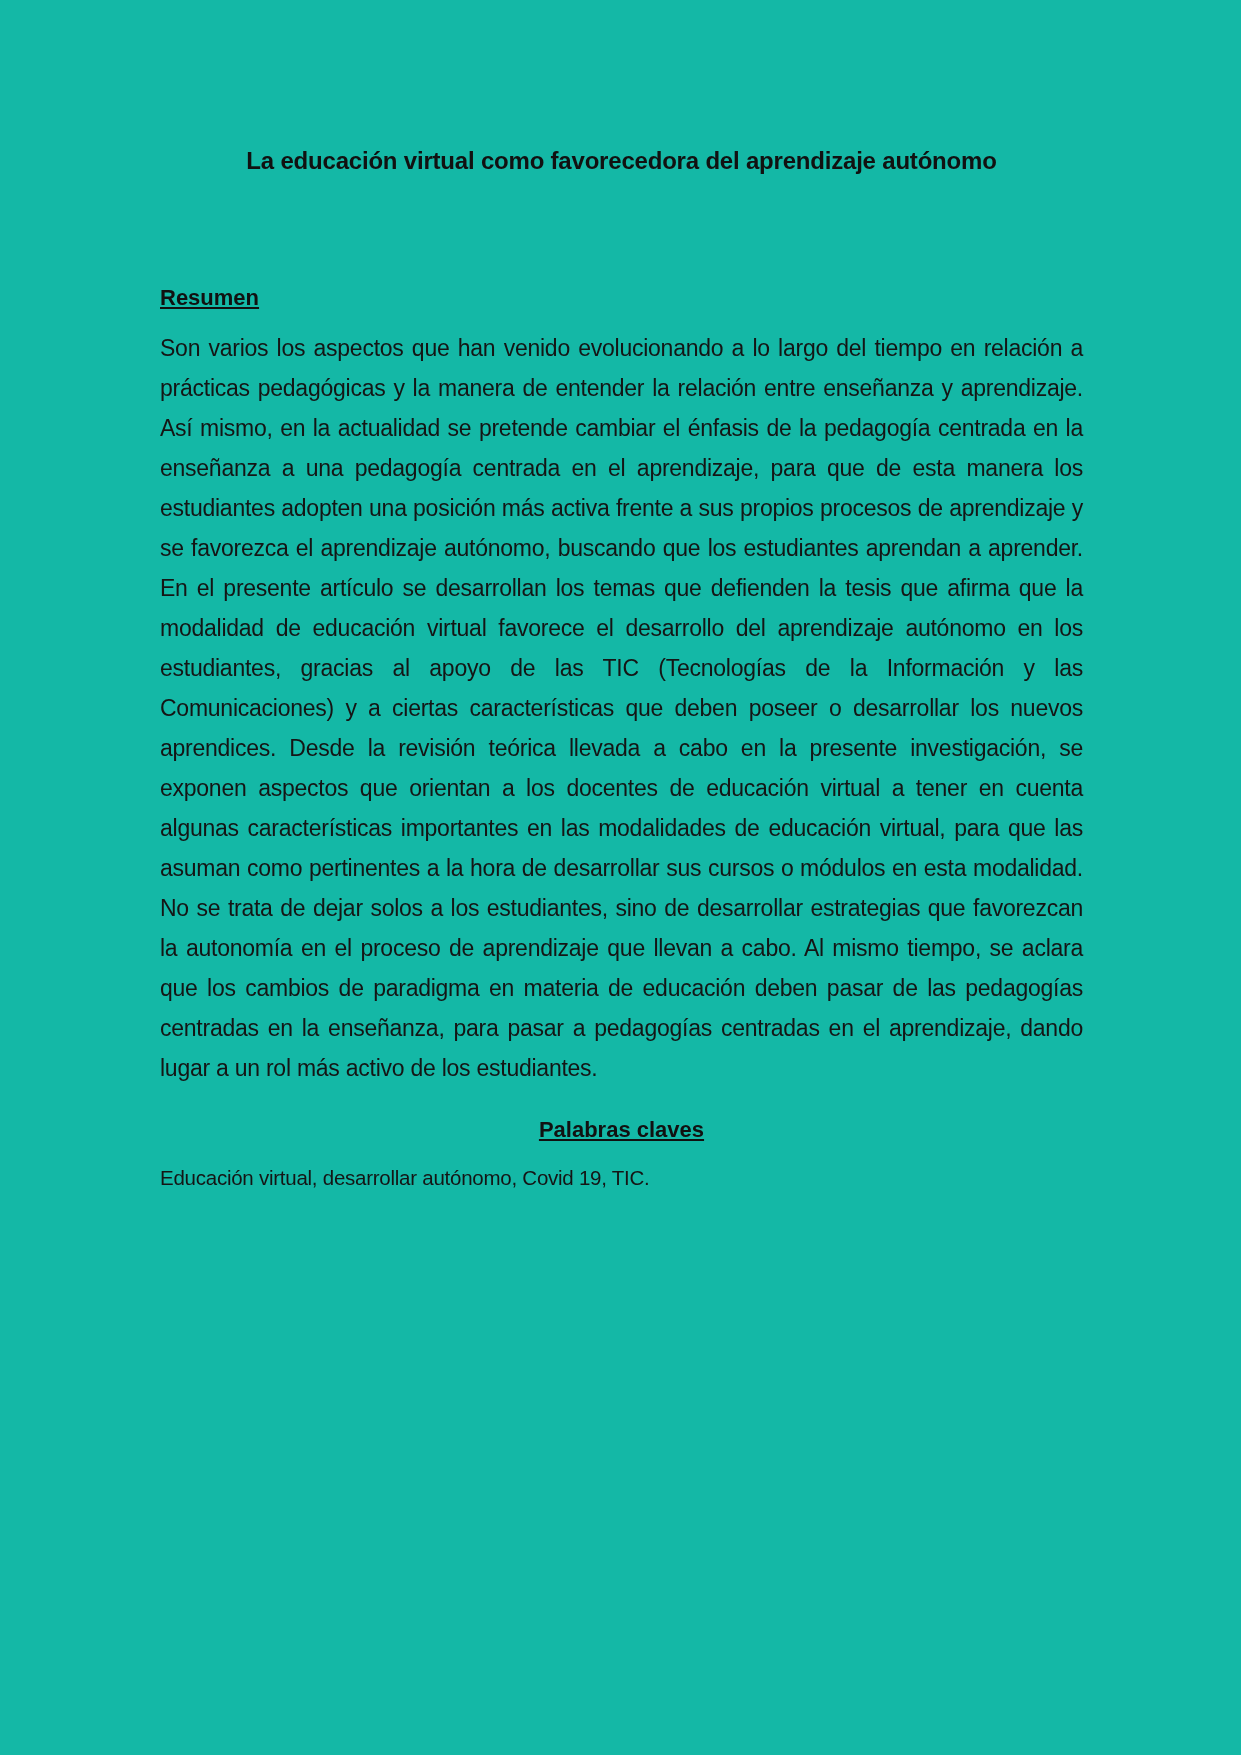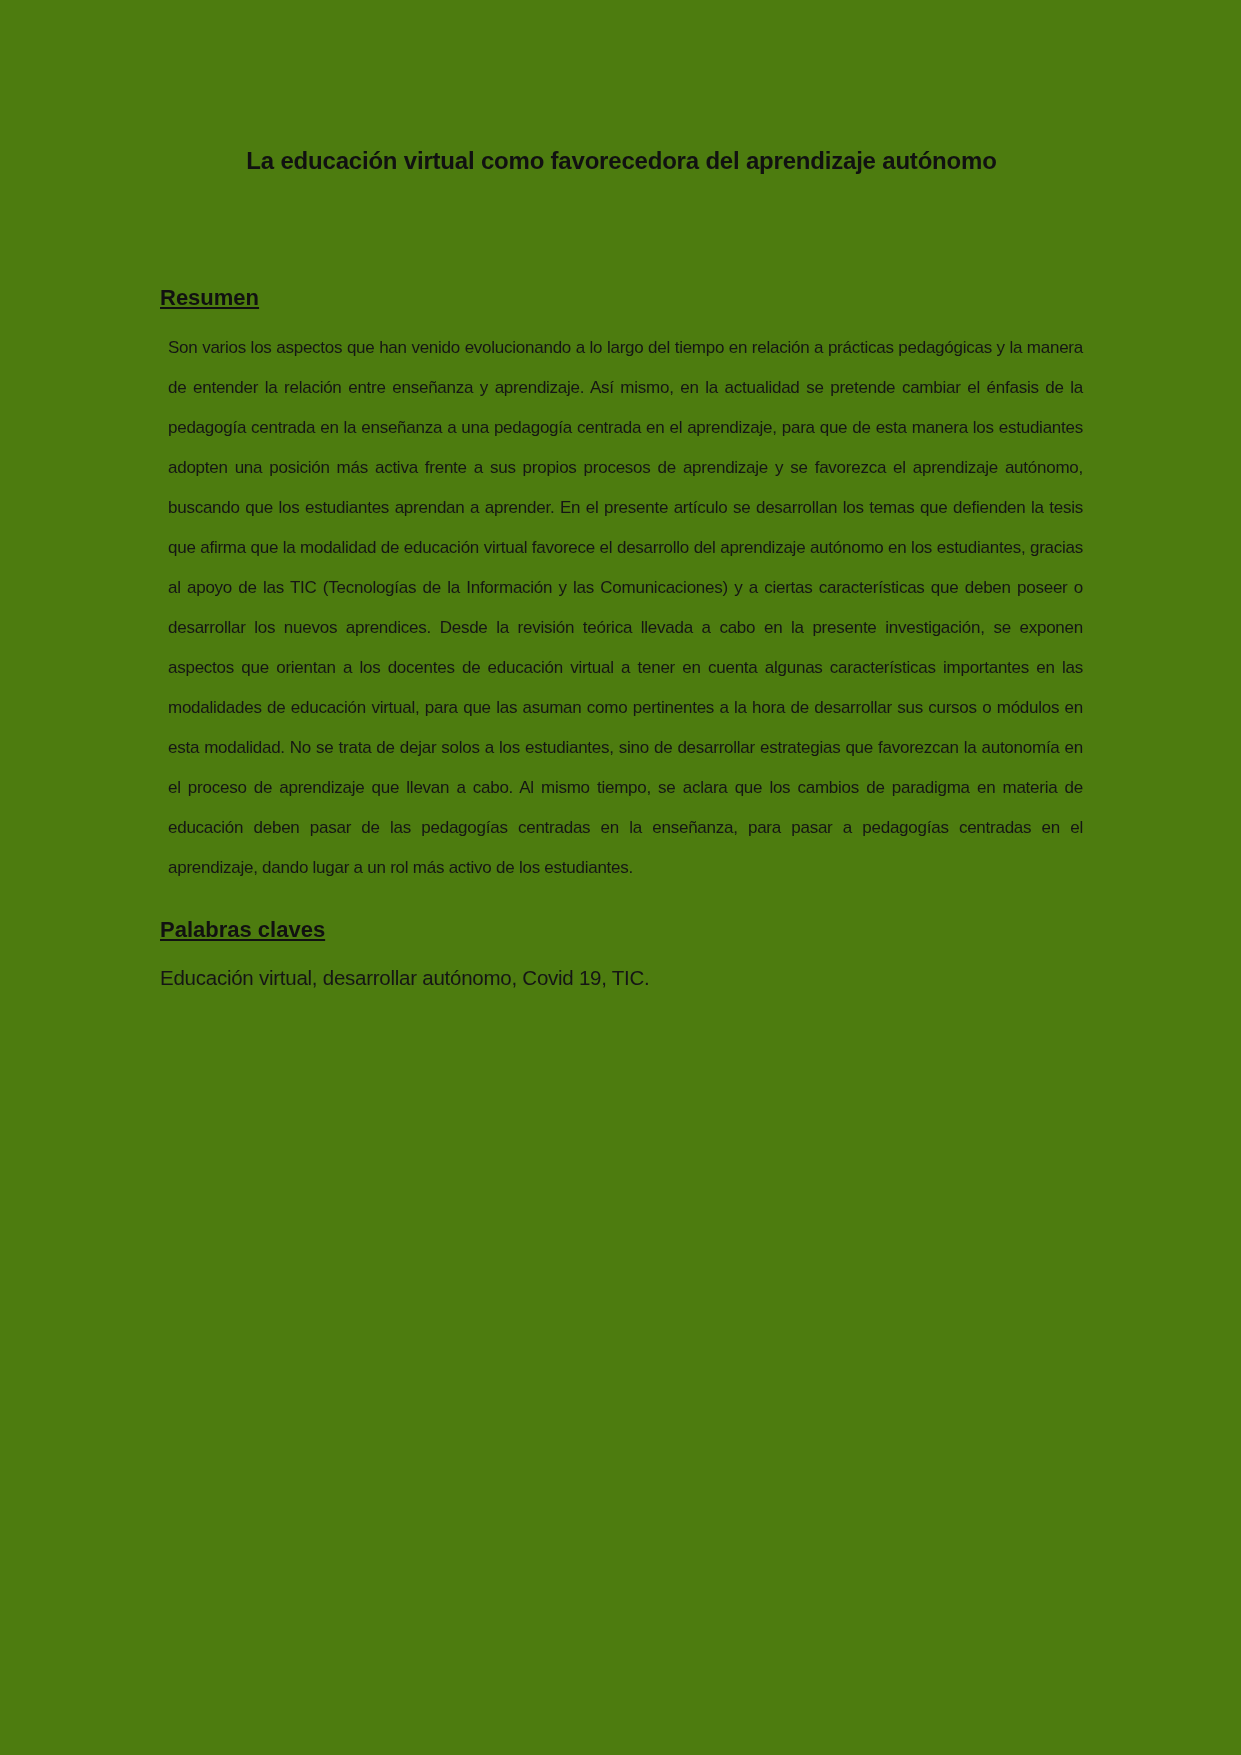--- a/index.html
+++ b/index.html
@@ -13,51 +13,52 @@
     position: relative;
     font-family: "Liberation Sans", sans-serif;
     color: #151515;
     -webkit-font-smoothing: antialiased;
   }
   .page {
     box-sizing: border-box;
     width: 1241px;
     height: 1755px;
     padding: 138px 158px 0 160px;
-    background: #4d7c0f;
+    background: #14b8a6;
     overflow: hidden;
   }
   .doc-title {
     font-size: 24px;
     font-weight: 700;
     line-height: 46px;
     text-align: center;
     letter-spacing: -0.2px;
     margin: 0 0 94px 0;
     color: #111111;
   }
   .section-heading {
     font-size: 22px;
     font-weight: 700;
     line-height: 40px;
     margin: 0 0 10px 0;
     color: #111111;
     text-decoration: underline;
   }
   .abstract-text {
-    font-size: 17px;
+    font-size: 23px;
     font-weight: 400;
     line-height: 40px;
     letter-spacing: -0.25px;
     text-align: justify;
-    margin: 0 0 22px 8px;
+    margin: 0 0 22px 0;
     color: #151515;
   }
   .keywords-heading {
     margin-bottom: 8px;
+    text-align: center;
   }
   .keywords-text {
     font-size: 20.5px;
     font-weight: 400;
     line-height: 40px;
     letter-spacing: -0.25px;
     text-align: left;
     margin: 0;
     color: #151515;
   }

